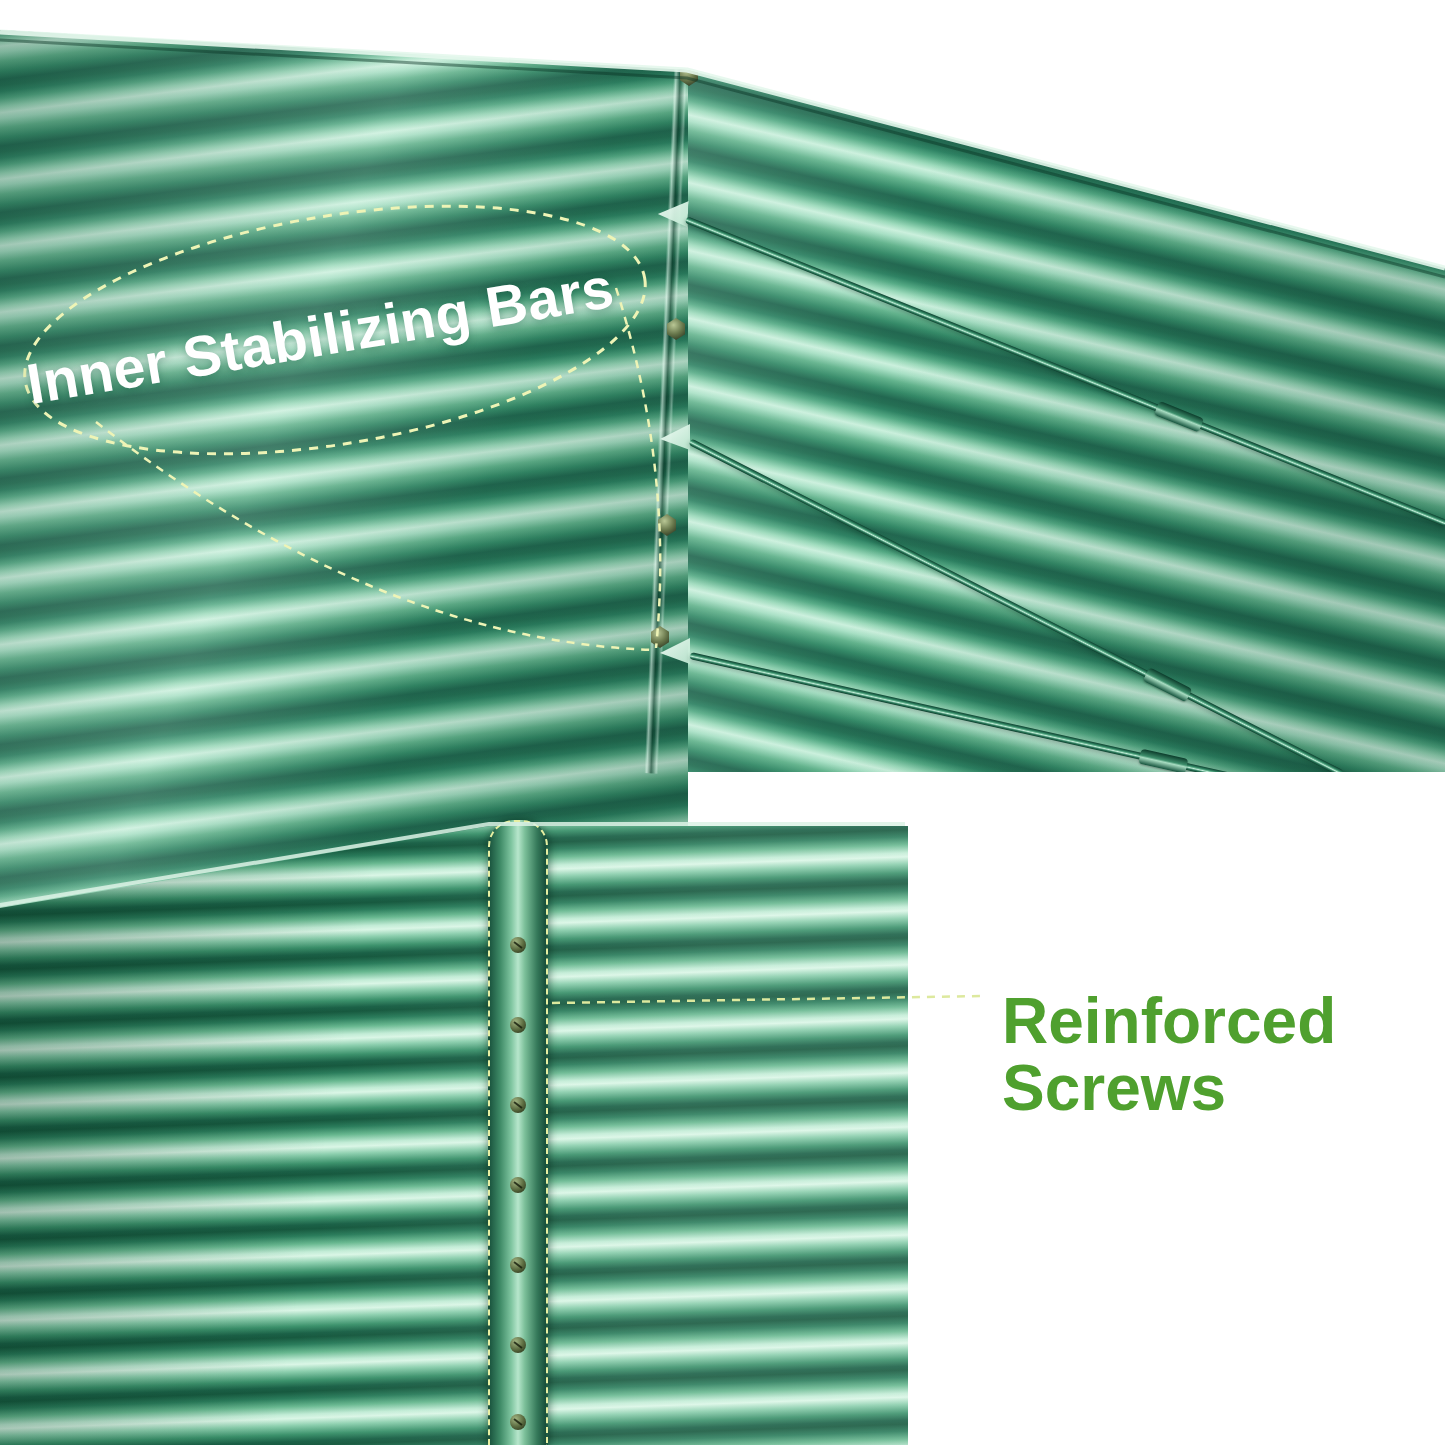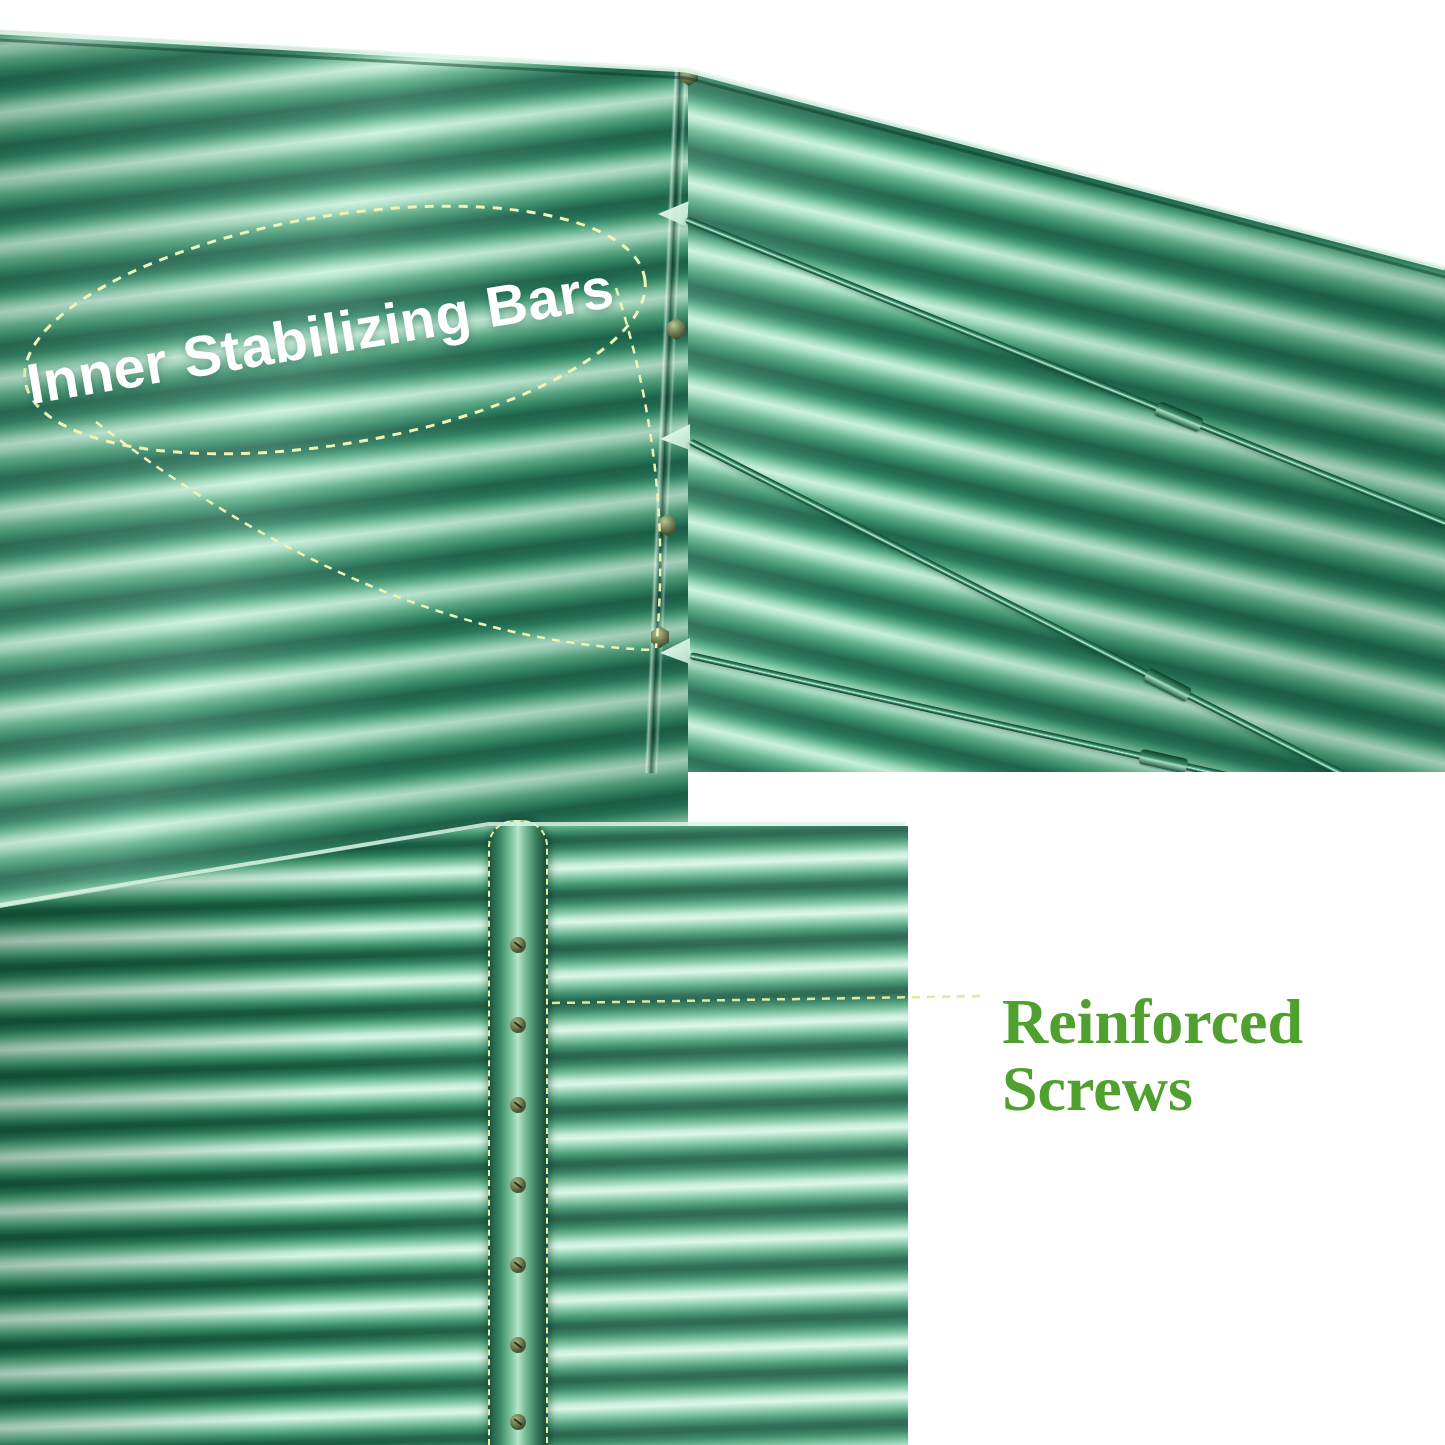--- a/index.html
+++ b/index.html
@@ -102,21 +102,21 @@
   .overlay{position:absolute;inset:0;z-index:4;pointer-events:none;}
 
   .label-bars{
     position:absolute;left:22px;top:352px;z-index:5;
     transform:rotate(-9.5deg);transform-origin:0 0;
     font-size:57px;font-weight:bold;color:#ffffff;letter-spacing:.5px;white-space:nowrap;
     text-shadow:0 2px 8px rgba(0,70,45,.35);
   }
   .label-screws{
     position:absolute;left:1002px;top:988px;z-index:5;
-    font-size:64px;font-weight:bold;color:#4fa02e;line-height:1.05;font-family:Liberation Serif, serif;
+    font-size:64px;font-weight:bold;color:#4fa02e;line-height:1.05;
   }
 </style>
 </head>
 <body>
 
 <div class="stage">
 
   <div class="photo-top">
     <div class="wrap-left">
       <div class="corr corr-top"></div>

